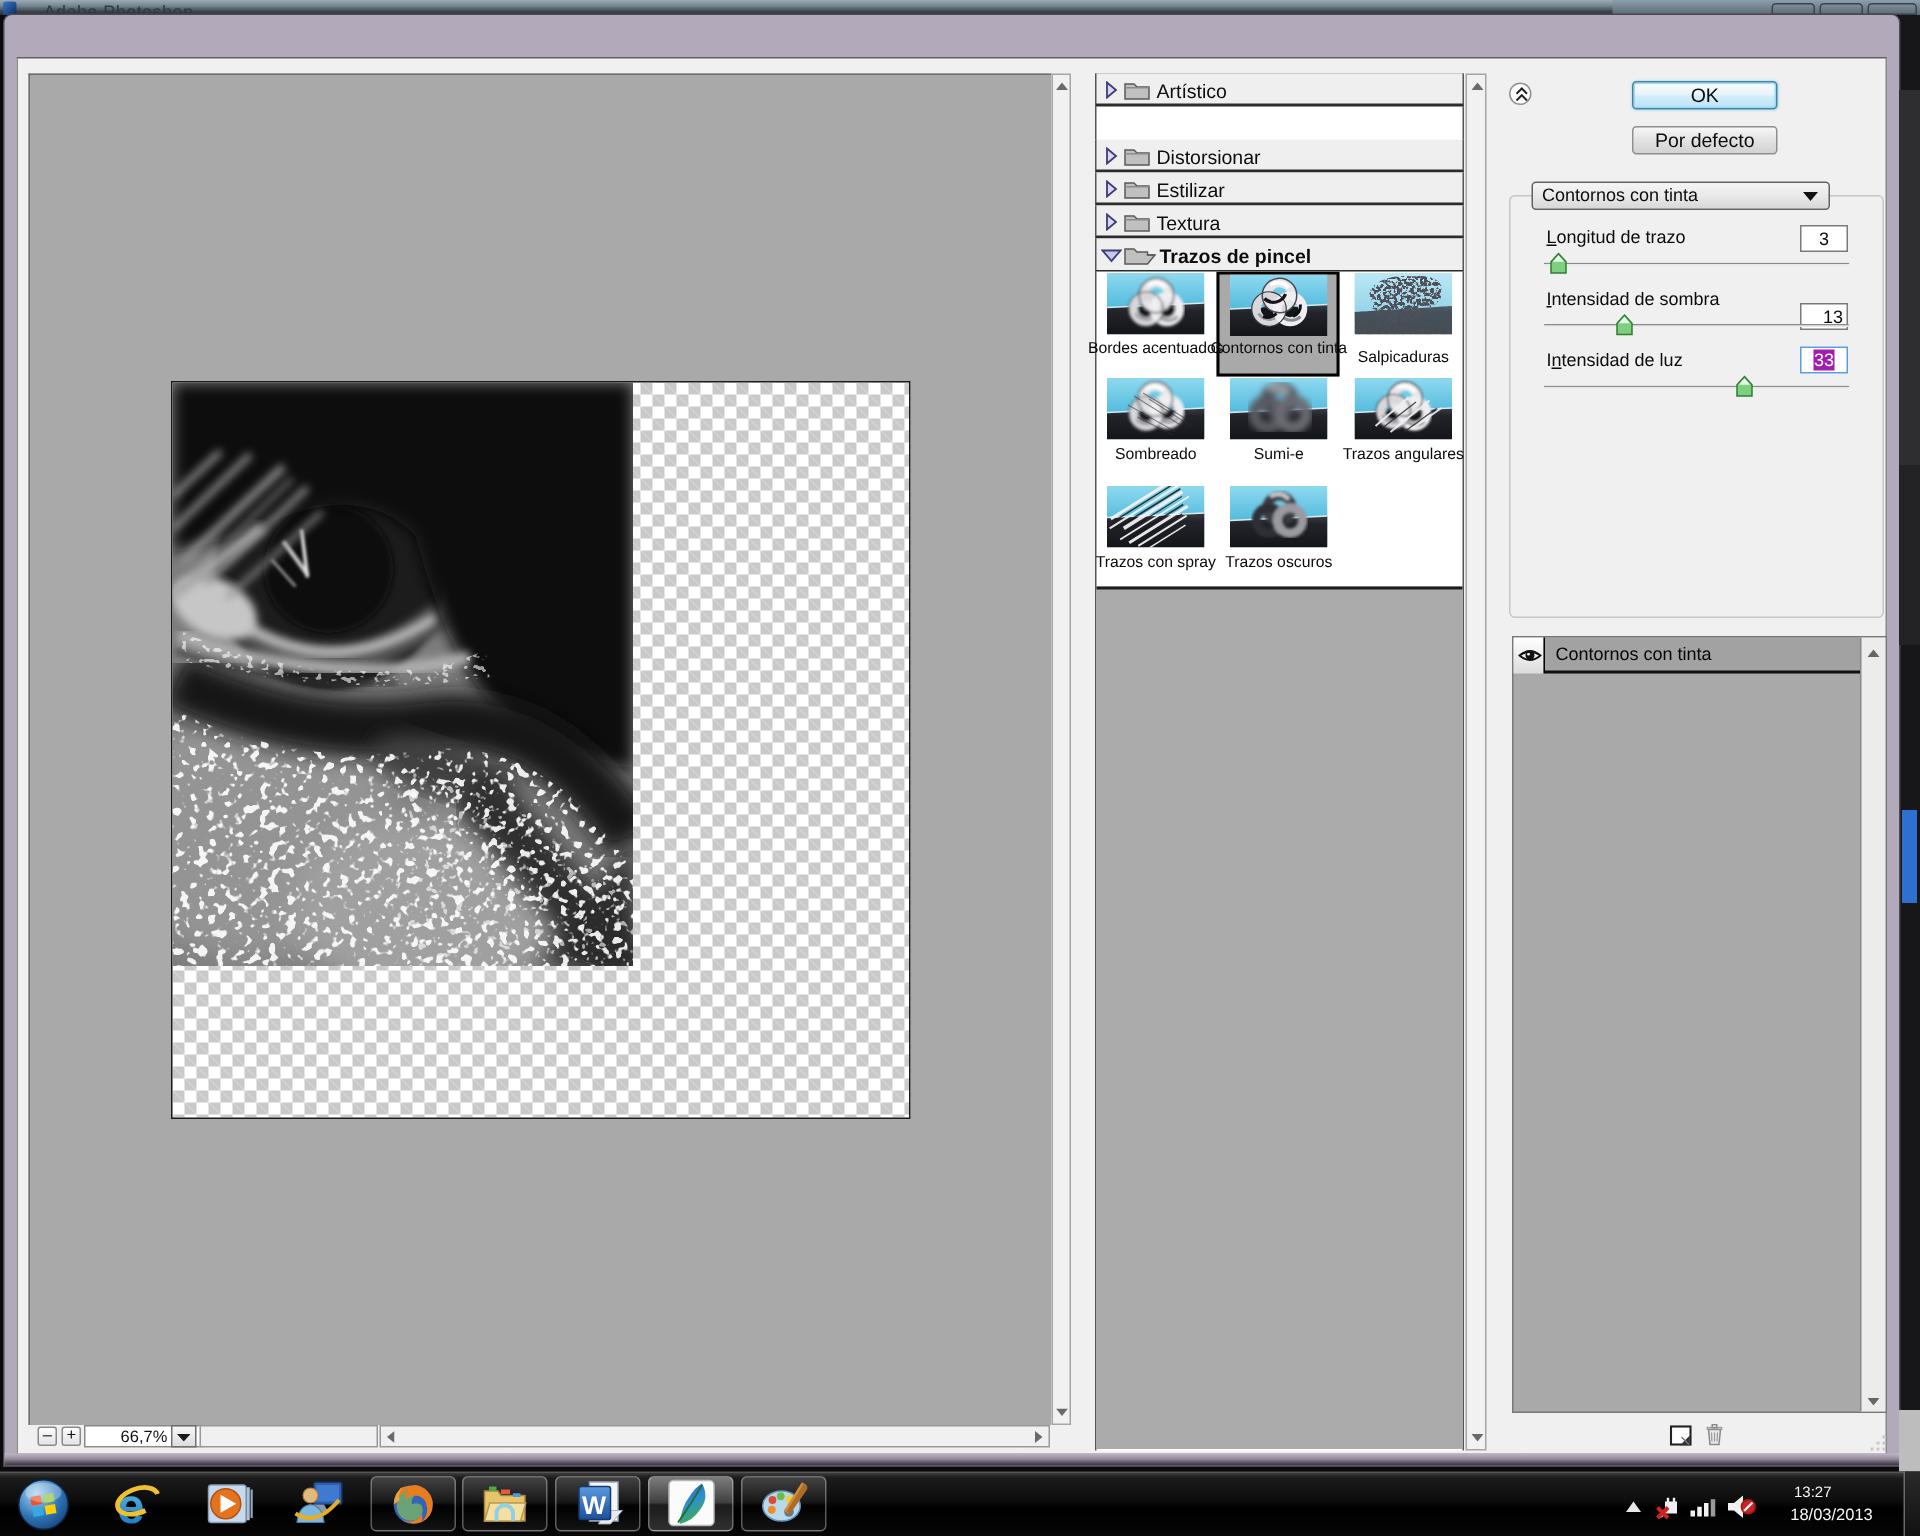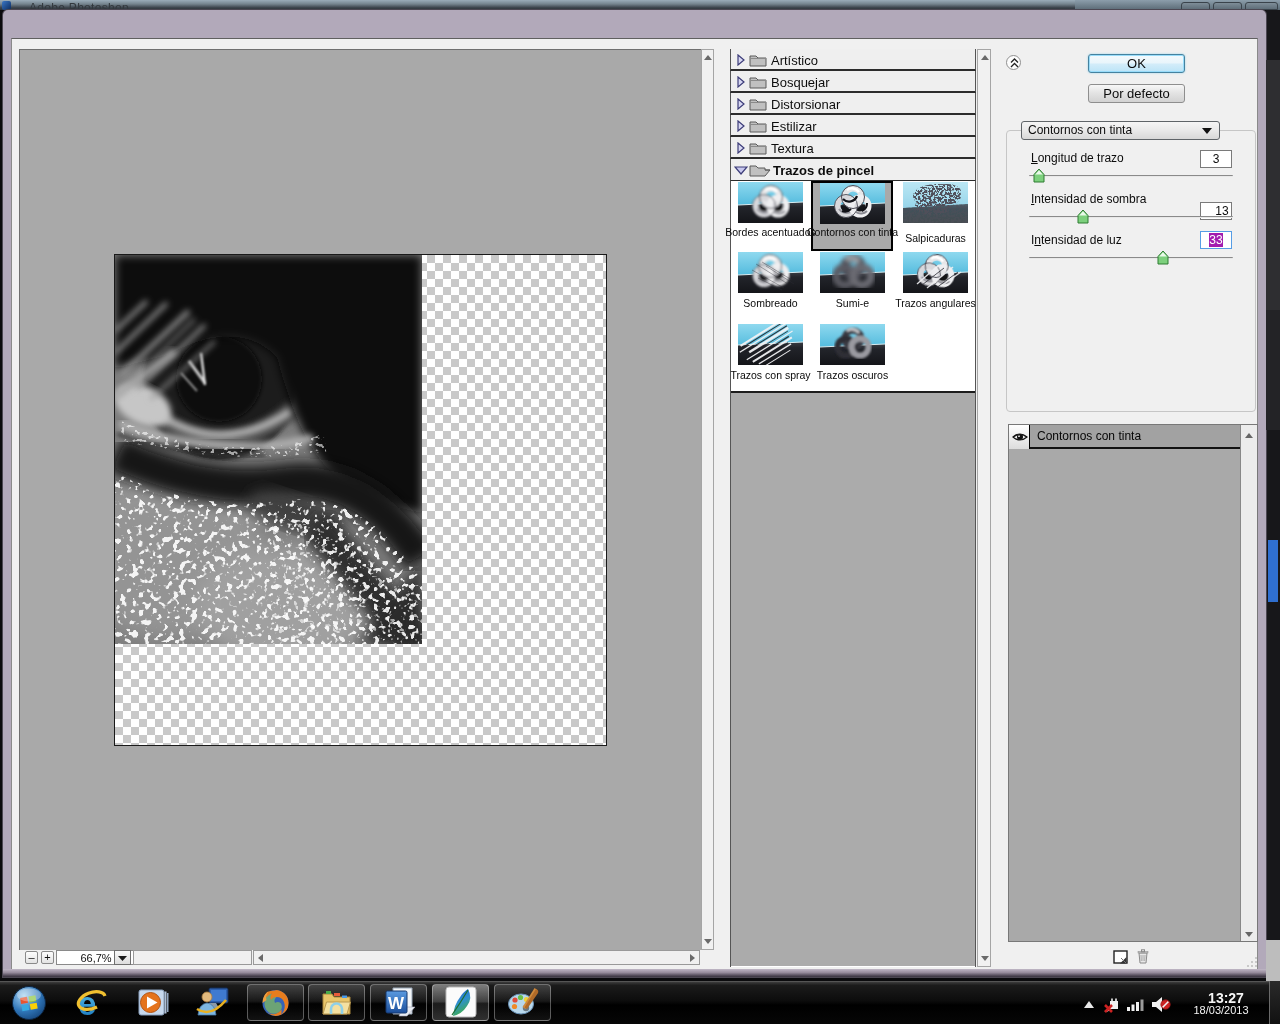--- a/index.html
+++ b/index.html
@@ -47,21 +47,21 @@
 .vbox{position:absolute;left:1200px;width:32px;height:18px;background:#fff;border:1px solid #7a7a7a;font-size:12px;text-align:center;line-height:16px;color:#0c0c0c;}
 .track{position:absolute;left:1029px;width:204px;height:2px;background:#e8e8e8;border-top:1px solid #8a8a8a;border-radius:2px;}
 
 #lpanel{left:1008px;top:424px;width:250px;height:518px;background:#a9a9a9;border:1px solid #787878;}
 #eyecell{left:1009px;top:425px;width:21px;height:24px;background:linear-gradient(#fff,#dcdcdc);border-right:1px solid #000;}
 #lrow{left:1030px;top:425px;width:210px;height:24px;background:#a2a2a2;border-bottom:2px solid #111;font-size:12px;line-height:22px;color:#070707;padding-left:7px;}
 #lscroll{left:1240px;top:425px;width:17px;height:516px;background:#ececec;border-left:1px solid #888;}
 
 #taskbar{left:0;top:981px;width:1280px;height:43px;background:linear-gradient(#3c3c3c 0%,#1b1b1b 8%,#0c0c0c 45%,#000 55%,#060606 100%);border-top:1px solid #555;}
 .tbtn{position:absolute;top:984px;width:57px;height:37px;border:1px solid rgba(255,255,255,.33);border-radius:4px;background:linear-gradient(rgba(130,130,130,.38),rgba(60,60,60,.22) 48%,rgba(5,5,5,.25) 52%,rgba(80,80,80,.18));}
-#clock1{left:1196px;top:990px;width:60px;text-align:center;font-size:14px;color:#f5f5f5;font-weight:bold;}
+#clock1{left:1196px;top:990px;width:60px;text-align:left;font-size:10px;color:#f5f5f5;}
 #clock2{left:1180px;top:1004px;width:82px;text-align:center;font-size:11px;color:#f5f5f5;}
 #showdesk{left:1269px;top:981px;width:11px;height:43px;background:linear-gradient(#2a2a2a,#111);border-left:1px solid #6a6a6a;}
 </style></head>
 <body>
 <div id="stage">
 <div class="abs" id="topstrip"></div>
 <div class="abs" id="psicon"></div>
 <div class="abs" id="pstitle">Adobe Photoshop</div>
 <div class="abs" style="left:1075px;top:0;width:205px;height:10px;background:linear-gradient(#8c9eab,#5a6a75);"></div>
 <div class="abs winbtn" style="left:1181px;width:29px;"></div>
@@ -162,30 +162,20 @@
 <div class="cat" style="top:49px;">
 <svg class="abs" style="left:5px;top:5px;" width="10" height="12">
         <path d="M2,1 L8,6 L2,11 Z" fill="#d8d8f2" stroke="#3c3c78" stroke-width="1.2"></path>
       </svg>
 <svg class="abs" style="left:18px;top:4px;" width="18" height="14">
         <path d="M1,3 L7,3 L9,5 L17,5 L17,13 L1,13 Z" fill="#c0c0c0" stroke="#5a5a5a"></path>
         <path d="M1,5.5 L17,5.5" stroke="#8a8a8a"></path>
       </svg>
 <div class="lbl">Artístico</div>
     </div>
-<div class="cat" style="top:71px;">
-<svg class="abs" style="left:5px;top:5px;" width="10" height="12">
-        <path d="M2,1 L8,6 L2,11 Z" fill="#d8d8f2" stroke="#3c3c78" stroke-width="1.2"></path>
-      </svg>
-<svg class="abs" style="left:18px;top:4px;" width="18" height="14">
-        <path d="M1,3 L7,3 L9,5 L17,5 L17,13 L1,13 Z" fill="#c0c0c0" stroke="#5a5a5a"></path>
-        <path d="M1,5.5 L17,5.5" stroke="#8a8a8a"></path>
-      </svg>
-<div class="lbl">Bosquejar</div>
-    </div>
 <div class="cat" style="top:93px;">
 <svg class="abs" style="left:5px;top:5px;" width="10" height="12">
         <path d="M2,1 L8,6 L2,11 Z" fill="#d8d8f2" stroke="#3c3c78" stroke-width="1.2"></path>
       </svg>
 <svg class="abs" style="left:18px;top:4px;" width="18" height="14">
         <path d="M1,3 L7,3 L9,5 L17,5 L17,13 L1,13 Z" fill="#c0c0c0" stroke="#5a5a5a"></path>
         <path d="M1,5.5 L17,5.5" stroke="#8a8a8a"></path>
       </svg>
 <div class="lbl">Distorsionar</div>
     </div>

